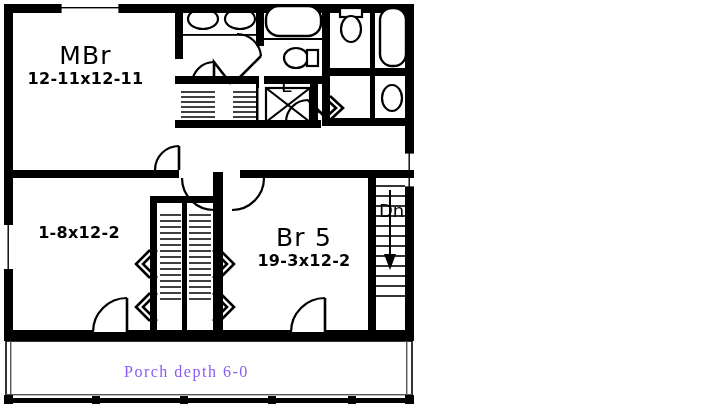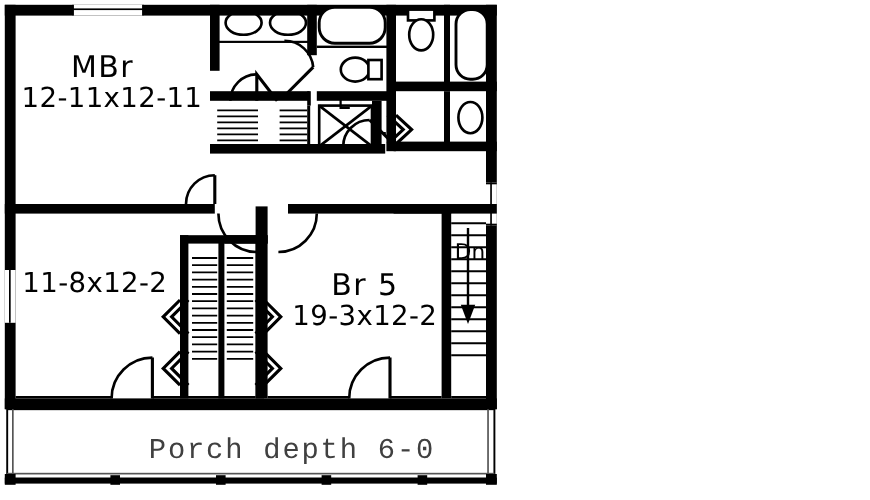--- a/index.html
+++ b/index.html
@@ -36,46 +36,46 @@
     user-select: none;
   }
   .room-label .rl-name {
     display: block;
     font-size: 25px;
     letter-spacing: 1.2px;
     font-weight: 400;
   }
   .room-label .rl-dims {
     display: block;
-    font-size: 23px;
+    font-size: 16px;
     letter-spacing: 0.3px;
-    font-weight: 400;
+    font-weight: 700;
   }
   .tag-label {
     position: absolute;
     color: #000000;
     font-family: "DejaVu Sans", sans-serif;
     font-size: 18px;
     white-space: nowrap;
     user-select: none;
   }
   .closet-letter {
     position: absolute;
     color: #000000;
     font-family: "DejaVu Sans", sans-serif;
     font-size: 19px;
     font-weight: 400;
     white-space: nowrap;
     user-select: none;
   }
   .porch-label {
     position: absolute;
-    color: #404040;
-    font-family: Liberation Mono, monospace;
-    font-size: 24px;
+    color: #8b5cf6;
+    font-family: Liberation Serif, serif;
+    font-size: 16px;
     letter-spacing: 1.5px;
     white-space: nowrap;
     user-select: none;
   }
 </style>
 </head>
 <body>
 
 <div id="plan-root">
 
@@ -361,21 +361,21 @@
     </g>
 
   </svg>
 
   <div class="room-label" style="left:18px; top:42px; width:135px;">
     <span class="rl-name">MBr</span>
     <span class="rl-dims">12-11x12-11</span>
   </div>
 
   <div class="room-label" style="left:10px; top:224px; width:138px;">
-    <span class="rl-dims">11-8x12-2</span>
+    <span class="rl-dims">1-8x12-2</span>
   </div>
 
   <div class="room-label" style="left:234px; top:224px; width:140px;">
     <span class="rl-name">Br 5</span>
     <span class="rl-dims">19-3x12-2</span>
   </div>
 
   <div class="tag-label" style="left:379px; top:157px;margin-top:43px;">Dn</div>
 
   <div class="closet-letter" style="left:281px; top:74px;">L</div>

